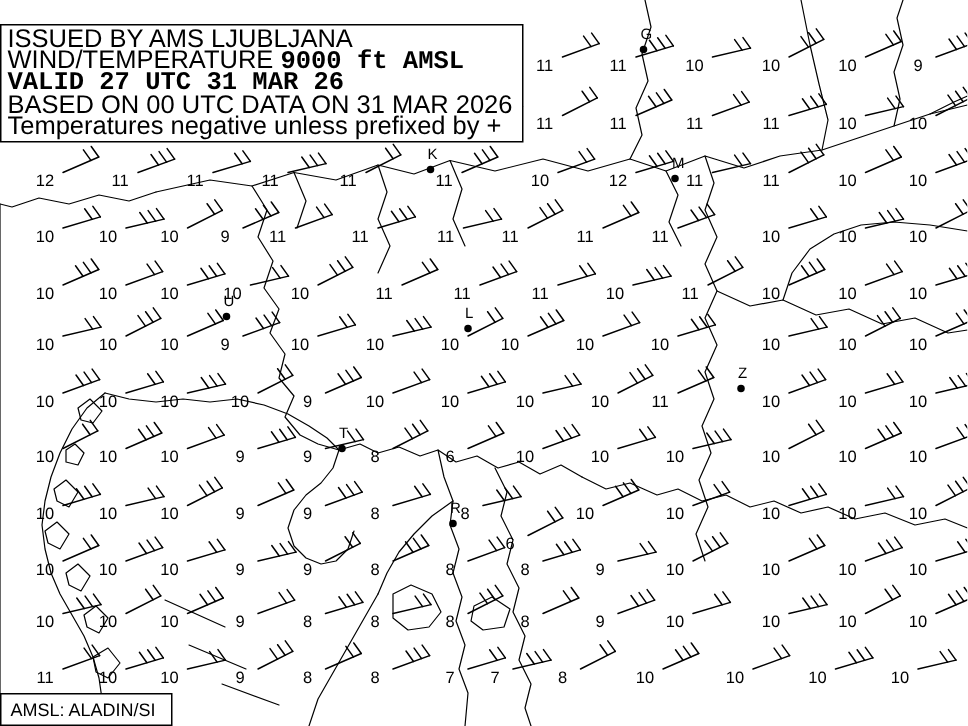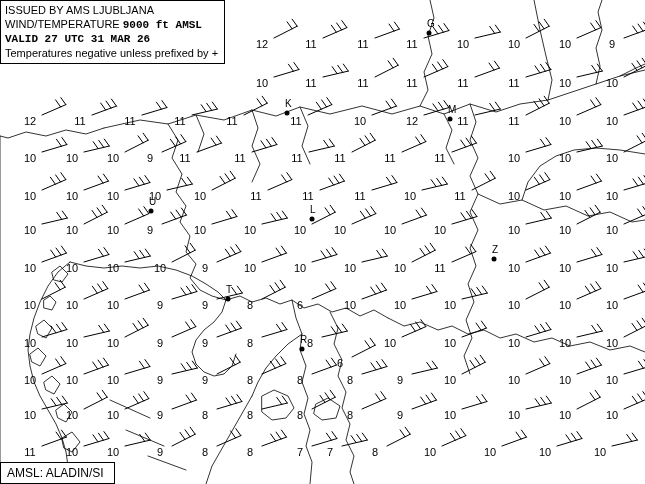--- a/index.html
+++ b/index.html
@@ -1,23 +1,23 @@
 <!DOCTYPE html>
 <html><head>
 <meta charset="utf-8">
 <style>
   html,body{margin:0;padding:0;background:#ffffff;}
   body{font-family:"Liberation Sans", sans-serif;}
   #root{position:relative;width:645px;height:484px;overflow:hidden;background:#ffffff;}
   #map{position:absolute;left:0;top:0;width:645px;height:484px;}
   .hdr{
-    position:absolute;left:0;top:0;
+    position:absolute;left:0;top:16px;
     background:#ffffff;border:1px solid #000;
     padding:2px 6px 3px 4px;
-    font-size:11px;line-height:14px;color:#000;
+    font-size:17px;line-height:14px;color:#000;
     z-index:30;
   }
   .hdr div{white-space:nowrap;}
   .b{font-weight:bold;font-family:Liberation Mono, monospace;}
   .footer{
     position:absolute;left:0;bottom:0;
     background:#ffffff;border:1px solid #000;
     padding:3px 10px 3px 6px;
     font-size:12px;line-height:14px;color:#000;
     z-index:30;
@@ -1065,20 +1065,21 @@
       <div class="citydot" style="left: 228px; top: 299px;"></div>
       <div class="city" style="left: 226px; top: 284px;">T</div>
       <div class="citydot" style="left: 302px; top: 349px;"></div>
       <div class="city" style="left: 300px; top: 334px;">R</div>
     </div>
 
   <div class="hdr">
     <div>ISSUED BY AMS LJUBLJANA</div>
     <div><span>WIND/TEMPERATURE </span><span class="b">9000 ft AMSL</span></div>
     <div class="b">VALID 27 UTC 31 MAR 26</div>
+    <div>BASED ON 00 UTC DATA ON 31 MAR 2026</div>
     <div>Temperatures negative unless prefixed by +</div>
   </div>
 
   <div class="footer">
     <span>AMSL: ALADIN/SI</span>
   </div>
 
 </div>
 
 </body></html>

